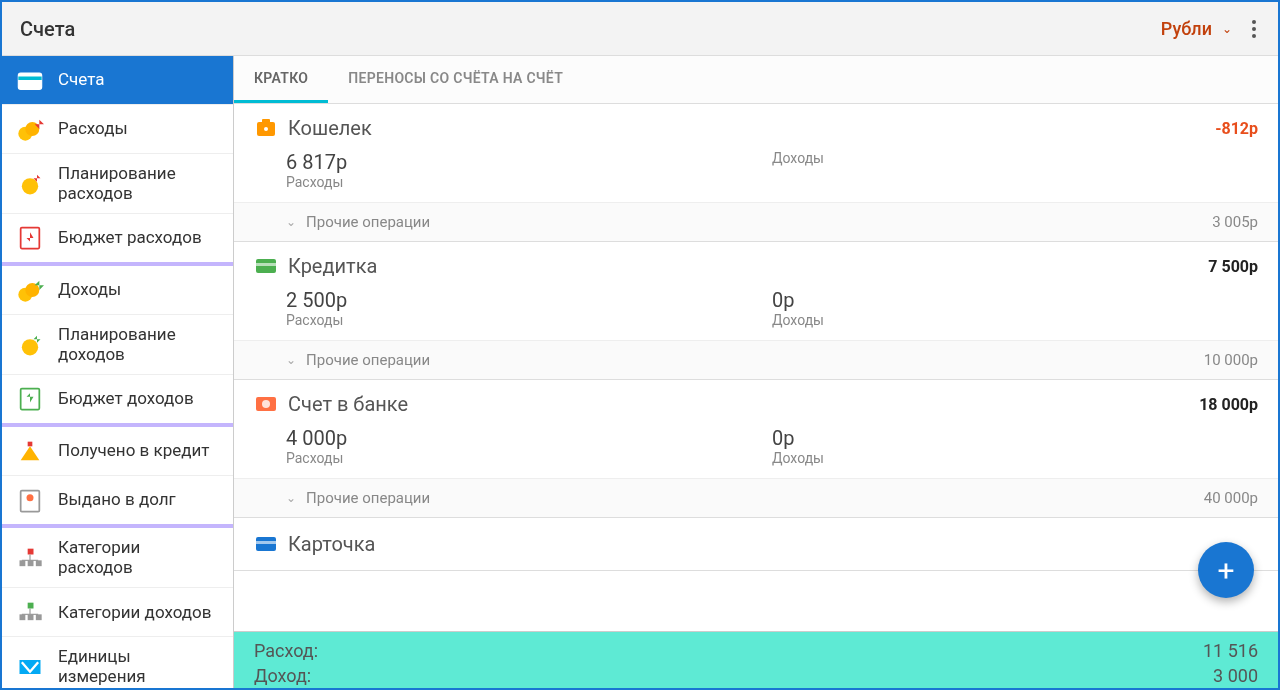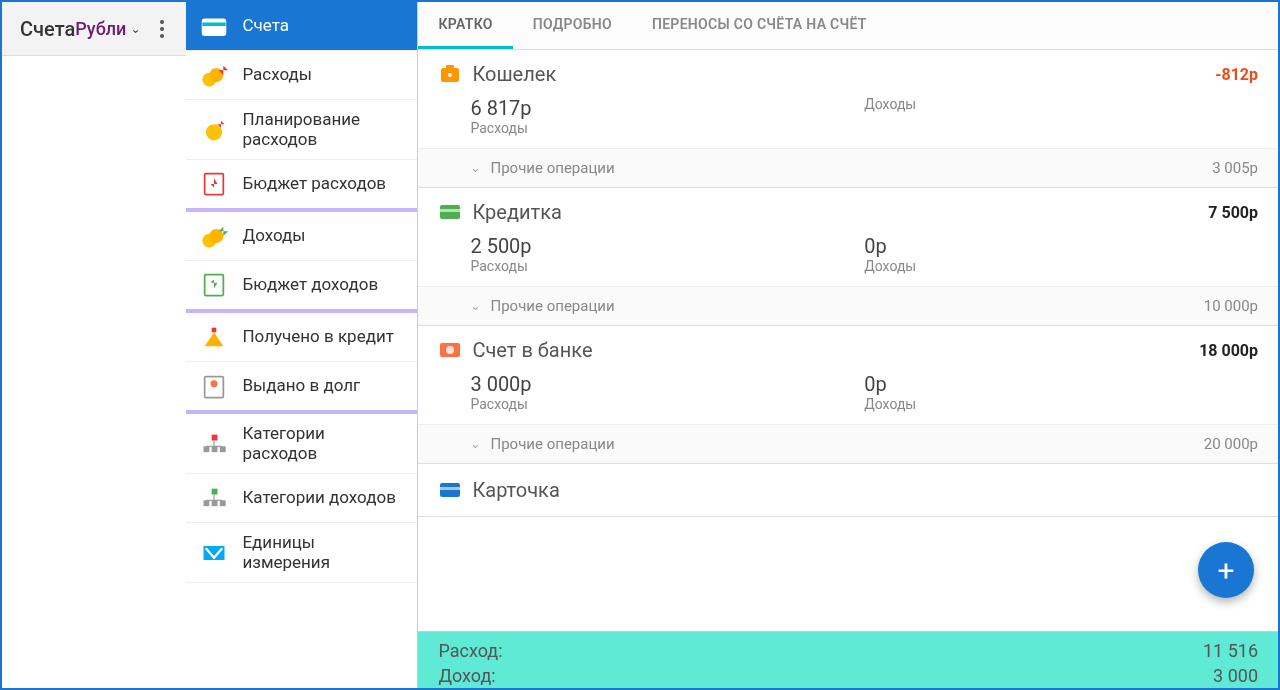--- a/index.html
+++ b/index.html
@@ -1,21 +1,21 @@
 <!DOCTYPE html>
 <html><head>
 <meta charset="utf-8">
 <style>
 * { box-sizing: border-box; margin: 0; padding: 0; }
 body { font-family: -apple-system, BlinkMacSystemFont, "Segoe UI", Roboto, Arial, sans-serif; background: #fff; color: #222; width: 1280px; height: 690px; overflow: hidden; border: 2px solid #1976d2; }
-.app { display: flex; flex-direction: row; height: 100%; }
+.app { display: flex; flex-direction: column; height: 100%; }
 .header { height: 54px; background: #f3f3f3; border-bottom: 1px solid #ddd; display: flex; align-items: center; padding: 0 18px; justify-content: space-between; }
 .header-title { font-size: 20px; font-weight: 500; color: #333; }
 .header-right { display: flex; align-items: center; gap: 16px; }
-.currency { color: #701a75; font-size: 18px; font-weight: 500; display: flex; align-items: center; gap: 4px; }
+.currency { color: #c2410c; font-size: 18px; font-weight: 500; display: flex; align-items: center; gap: 10px; }
 .dots { display: flex; flex-direction: column; gap: 3px; padding: 4px; }
 .dots span { width: 4px; height: 4px; background: #555; border-radius: 50%; }
 .body { display: flex; flex: 1; overflow: hidden; }
 .sidebar { width: 232px; border-right: 1px solid #ccc; background: #fff; overflow-y: auto; }
 .side-item { display: flex; align-items: center; gap: 14px; padding: 10px 14px; font-size: 17px; color: #333; border-bottom: 1px solid #eee; cursor: pointer; min-height: 46px; }
 .side-item.active { background: #1976d2; color: #fff; }
 .side-item .side-label { line-height: 1.15; }
 .side-icon { width: 28px; height: 28px; flex-shrink: 0; display: flex; align-items: center; justify-content: center; }
 .side-icon svg { width: 28px; height: 28px; }
 .side-group-sep { border-bottom: 4px solid #c4b5fd; }
@@ -104,20 +104,29 @@
         <div class="side-item">
           <span class="side-icon">
             <svg viewBox="0 0 24 24">
               <circle cx="8" cy="16" r="6" fill="#ffc107"></circle>
               <circle cx="14" cy="12" r="6" fill="#ffb300"></circle>
               <path d="M20 12 L20 4 L16 8 L24 8 Z" fill="#4caf50"></path>
             </svg>
           </span>
           <span class="side-label">Доходы</span>
         </div>
+        <div class="side-item">
+          <span class="side-icon">
+            <svg viewBox="0 0 24 24">
+              <circle cx="12" cy="14" r="7" fill="#ffc107"></circle>
+              <path d="M18 10 L18 4 L15 7 L21 7 Z" fill="#4caf50"></path>
+            </svg>
+          </span>
+          <span class="side-label">Планирование доходов</span>
+        </div>
         <div class="side-item side-group-sep">
           <span class="side-icon">
             <svg viewBox="0 0 24 24">
               <rect x="4" y="3" width="16" height="18" rx="1" fill="#fff" stroke="#4caf50" stroke-width="1.5"></rect>
               <path d="M12 15 L12 7 L9 10 L15 10 Z" fill="#4caf50"></path>
             </svg>
           </span>
           <span class="side-label">Бюджет доходов</span>
         </div>
         <div class="side-item">
@@ -170,21 +179,20 @@
               <rect x="3" y="6" width="18" height="12" fill="#03a9f4"></rect>
               <path d="M5 8 L12 16 L19 8" fill="none" stroke="#fff" stroke-width="2"></path>
             </svg>
           </span>
           <span class="side-label">Единицы измерения</span>
         </div>
       </div>
     <div class="main">
       <div class="tabs" id="tabs">
           <div class="tab active">КРАТКО</div>
-          <div class="tab">ПОДРОБНО</div>
           <div class="tab">ПЕРЕНОСЫ СО СЧЁТА НА СЧЁТ</div>
         </div>
       <div class="accounts" id="accounts">
           <div class="account">
             <div class="account-head">
               <div class="account-name">
                 <span class="account-icon">
                   <svg viewBox="0 0 24 24" width="24" height="24">
                     <rect x="3" y="6" width="18" height="14" rx="2" fill="#ff9800"></rect>
                     <rect x="8" y="3" width="8" height="5" rx="1" fill="#ff9800"></rect>
@@ -251,34 +259,34 @@
                     <rect x="2" y="5" width="20" height="14" rx="2" fill="#ff7043"></rect>
                     <circle cx="12" cy="12" r="4" fill="#fff" opacity="0.8"></circle>
                   </svg>
                 </span>
                 <span>Счет в банке</span>
               </div>
               <div class="account-balance ">18 000р</div>
             </div>
             <div class="account-stats">
               <div class="stat">
-                <div class="stat-val">3 000р</div>
+                <div class="stat-val">4 000р</div>
                 <div class="stat-lbl">Расходы</div>
               </div>
               <div class="stat">
                 <div class="stat-val">0р</div>
                 <div class="stat-lbl">Доходы</div>
               </div>
             </div>
             <div class="other-ops">
               <div class="other-left">
                 <span class="chev">⌄</span>
                 <span>Прочие операции</span>
               </div>
-              <div class="other-val">20 000р</div>
+              <div class="other-val">40 000р</div>
             </div>
           </div>
           <div class="small-card">
             <div class="account-name">
               <span class="account-icon">
                 <svg viewBox="0 0 24 24" width="24" height="24">
                   <rect x="2" y="5" width="20" height="14" rx="2" fill="#1976d2"></rect>
                   <rect x="2" y="9" width="20" height="3" fill="#fff" opacity="0.6"></rect>
                 </svg>
               </span>

